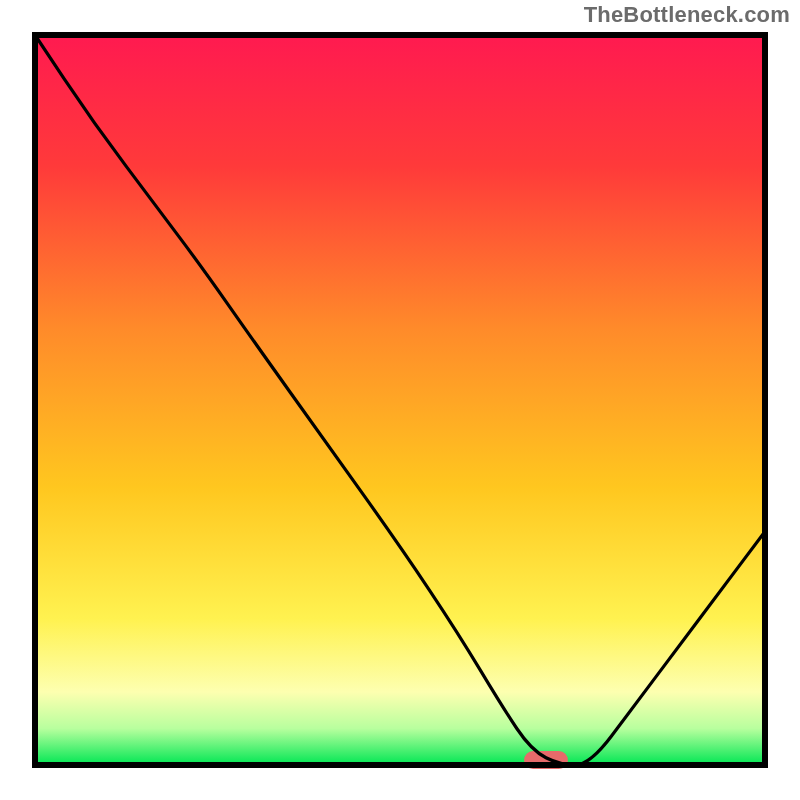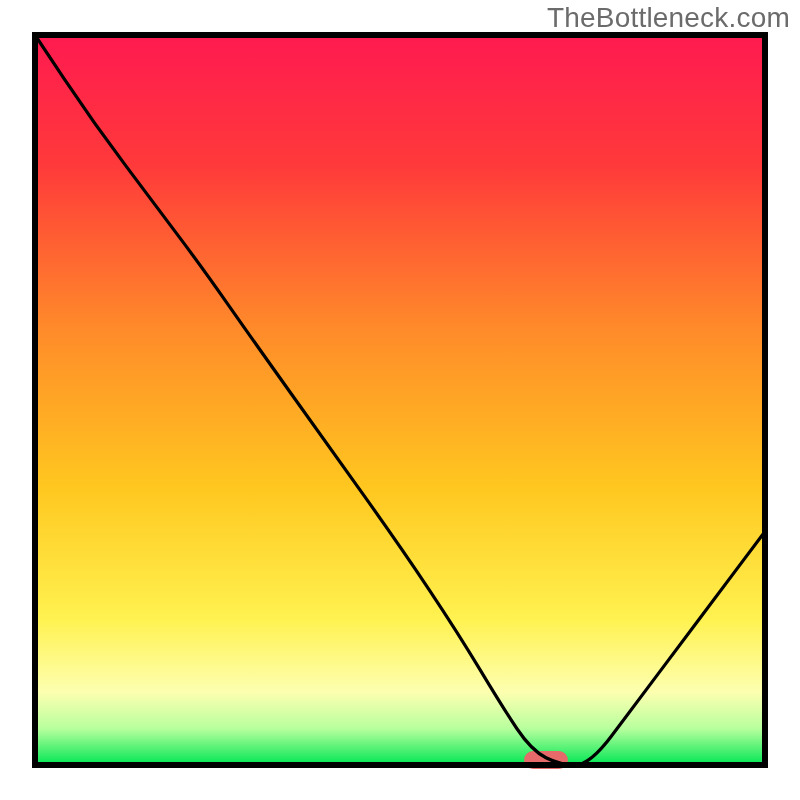--- a/index.html
+++ b/index.html
@@ -13,22 +13,22 @@
   }
   .stage {
     position: relative;
     width: 800px;
     height: 800px;
   }
   .watermark {
     position: absolute;
     top: 2px;
     right: 10px;
-    font-size: 28px;
-    font-weight: 400;
+    font-size: 22px;
+    font-weight: 700;
     color: #6b6b6b;
     letter-spacing: 0.2px;
     user-select: none;
   }
   svg {
     display: block;
   }
 </style>
 </head>
 <body>

